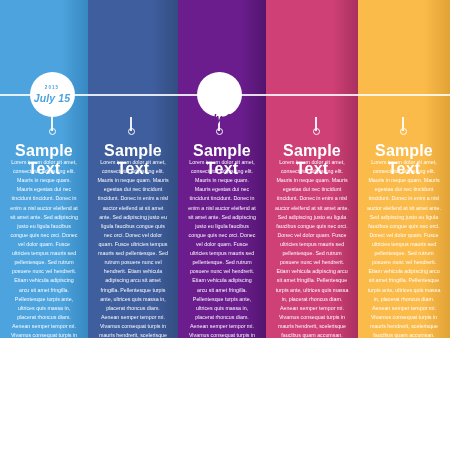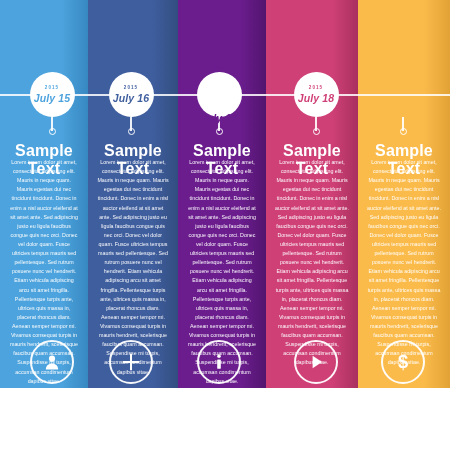--- a/index.html
+++ b/index.html
@@ -10,21 +10,21 @@
     width: 450px;
     height: 450px;
     overflow: hidden;
     font-family: "Liberation Sans", sans-serif;
     background: #ffffff;
   }
 
   #timeline {
     position: relative;
     width: 450px;
-    height: 388px;
+    height: 338px;
     display: flex;
     overflow: hidden;
   }
 
   .panel {
     position: relative;
     height: 450px;
     box-sizing: border-box;
     overflow: hidden;
   }
@@ -168,24 +168,20 @@
             <circle cx="12" cy="8" r="3.7" fill="#fff"></circle>
             <path d="M4.6 21c0-4.4 3.3-7.2 7.4-7.2s7.4 2.8 7.4 7.2z" fill="#fff"></path>
           </svg>
         </div>
       </div>
     </div>
     <div class="panel" style="width: 90px; background: rgb(63, 94, 158);">
       <div class="panel-shade" style="background: linear-gradient(to right, rgba(0, 0, 0, 0) 0%, rgb(46, 72, 119) 100%); opacity: 0.75;"></div>
       <div class="panel-content">
         <div class="connector-line" style="background: rgb(255, 255, 255); opacity: 0.85;"></div>
-        <div class="date-circle" style="left: 20.5px;">
-          <div class="date-year" style="color: rgb(63, 94, 158);">2015</div>
-          <div class="date-day" style="color: rgb(63, 94, 158);">July 16</div>
-        </div>
         <div class="stem" style="left: 42px;"></div>
         <div class="stem-dot" style="left: 39.5px;"></div>
         <div class="heading" style="color: rgb(255, 255, 255);">Sample Text</div>
         <div class="body-text" style="color: rgb(255, 255, 255);">Lorem ipsum dolor sit amet, consectetur adipiscing elit. Mauris in neque quam. Mauris egestas dui nec tincidunt tincidunt. Donec in enim a nisl auctor eleifend at sit amet ante. Sed adipiscing justo eu ligula faucibus congue quis nec orci. Donec vel dolor quam. Fusce ultricies tempus mauris sed pellentesque. Sed rutrum posuere nunc vel hendrerit. Etiam vehicula adipiscing arcu sit amet fringilla. Pellentesque turpis ante, ultrices quis massa in, placerat rhoncus diam. Aenean semper tempor mi. Vivamus consequat turpis in mauris hendrerit, scelerisque faucibus quam accumsan. Suspendisse mi turpis, accumsan condimentum dapibus vitae.</div>
         <div class="icon-circle" style="left: 21px;">
           <svg width="22" height="22" viewBox="0 0 24 24">
             <rect x="10.9" y="3" width="2.2" height="18" fill="#fff"></rect>
             <rect x="3" y="10.9" width="18" height="2.2" fill="#fff"></rect>
           </svg>
         </div>
@@ -208,24 +204,20 @@
             <circle cx="12" cy="4.2" r="2.4" fill="#fff"></circle>
             <rect x="9.6" y="8.6" width="4.8" height="12.4" rx="0.6" fill="#fff"></rect>
           </svg>
         </div>
       </div>
     </div>
     <div class="panel" style="width: 92px; background: rgb(207, 64, 119);">
       <div class="panel-shade" style="background: linear-gradient(to right, rgba(0, 0, 0, 0) 0%, rgb(156, 43, 86) 100%); opacity: 0.75;"></div>
       <div class="panel-content">
         <div class="connector-line" style="background: rgb(255, 255, 255); opacity: 0.85;"></div>
-        <div class="date-circle" style="left: 27.5px;">
-          <div class="date-year" style="color: rgb(207, 64, 119);">2015</div>
-          <div class="date-day" style="color: rgb(207, 64, 119);">July 18</div>
-        </div>
         <div class="stem" style="left: 49px;"></div>
         <div class="stem-dot" style="left: 46.5px;"></div>
         <div class="heading" style="color: rgb(255, 255, 255);">Sample Text</div>
         <div class="body-text" style="color: rgb(255, 255, 255);">Lorem ipsum dolor sit amet, consectetur adipiscing elit. Mauris in neque quam. Mauris egestas dui nec tincidunt tincidunt. Donec in enim a nisl auctor eleifend at sit amet ante. Sed adipiscing justo eu ligula faucibus congue quis nec orci. Donec vel dolor quam. Fusce ultricies tempus mauris sed pellentesque. Sed rutrum posuere nunc vel hendrerit. Etiam vehicula adipiscing arcu sit amet fringilla. Pellentesque turpis ante, ultrices quis massa in, placerat rhoncus diam. Aenean semper tempor mi. Vivamus consequat turpis in mauris hendrerit, scelerisque faucibus quam accumsan. Suspendisse mi turpis, accumsan condimentum dapibus vitae.</div>
         <div class="icon-circle" style="left: 28px;">
           <svg width="18" height="18" viewBox="0 0 24 24">
             <path d="M7.5 3.6 L20 12 L7.5 20.4 Z" fill="#fff"></path>
           </svg>
         </div>
       </div>

